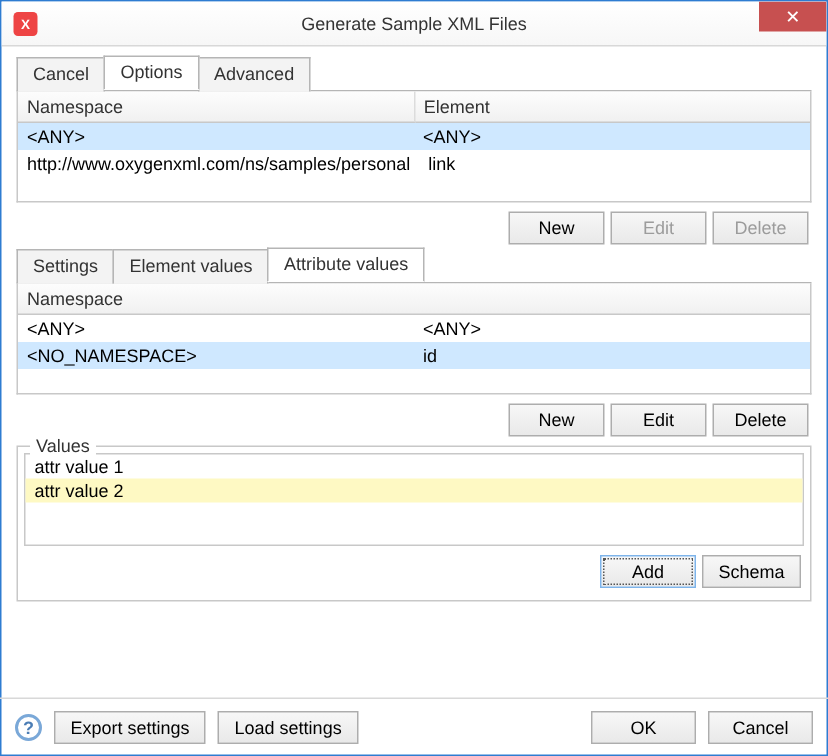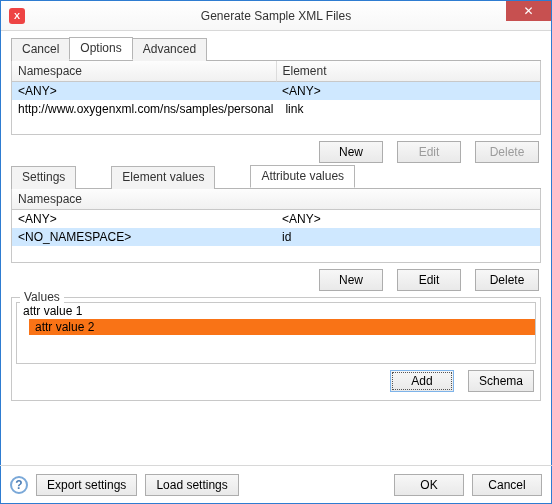--- a/index.html
+++ b/index.html
@@ -44,58 +44,58 @@
   .tabstrip .tab {
     padding: 3px 10px 4px 10px;
     border:1px solid #b5b5b5;
     border-bottom:none;
     margin-right:-1px;
     background:#f3f3f3;
     position:relative; top:1px;
     color:#333;
   }
   .tabstrip .tab.active { background:#fff; top:0px; border-bottom:1px solid #fff; z-index:1;}
-  .tabstrip.sub { border-bottom:1px solid #b5b5b5; margin-top:0;gap:36px;}
+  .tabstrip.sub { border-bottom:1px solid #b5b5b5; margin-top:0;}
   
   .table {
     border:1px solid #c8c8c8; border-top:none;
   }
   .thead { display:flex; background:linear-gradient(#fdfdfd,#f0f0f0); }
   .th {
     flex:1; padding:3px 6px; border-right:1px solid #dcdcdc; border-bottom:1px solid #c8c8c8;
     color:#333;
   }
   .th:last-child{border-right:none;}
   .trow { display:flex; }
   .td { flex:1; padding:2px 6px; }
   .trow.sel { background:#cfe8ff; }
   .tpad { height:16px; }
 
-  .btnrow { display:flex; justify-content:flex-end; gap:14px; margin:6px 2px 2px 0;}
+  .btnrow { display:flex; justify-content:flex-end; gap:4px; margin:6px 2px 2px 0;}
   .btn {
     min-width:64px; height:22px;
     border:1px solid #adadad; background:linear-gradient(#f7f7f7,#e9e9e9);
     font-size:12px; color:#000;
     display:flex;align-items:center;justify-content:center;
     padding:0 10px; cursor:default;
   }
   .btn.disabled { color:#9c9c9c; }
   .btn.focus { outline:1px dotted #555; outline-offset:-3px; border-color:#7eb4ea;}
 
   .fieldset {
     border:1px solid #c8c8c8; margin-top:6px; padding:4px 4px 6px 4px; position:relative;
   }
   .fieldset .legend {
     position:absolute; top:-8px; left:8px; background:#fff; padding:0 4px; font-size:12px; color:#333;
   }
   .listbox {
     border:1px solid #c8c8c8;
   }
   .li { padding:1px 6px; }
-  .li.sel { background:#f97316;margin-left:12px; }
+  .li.sel { background:#fef9c3; }
 
   .bottombar {
     border-top:1px solid #d8d8d8;
     padding:8px 10px;
     display:flex; align-items:center; gap:8px;
     position:absolute; bottom:0; left:0; right:0;
   }
   .help {
     width:18px;height:18px;border:2px solid #7aa8d8;border-radius:50%;
     color:#4b7db5;display:flex;align-items:center;justify-content:center;

